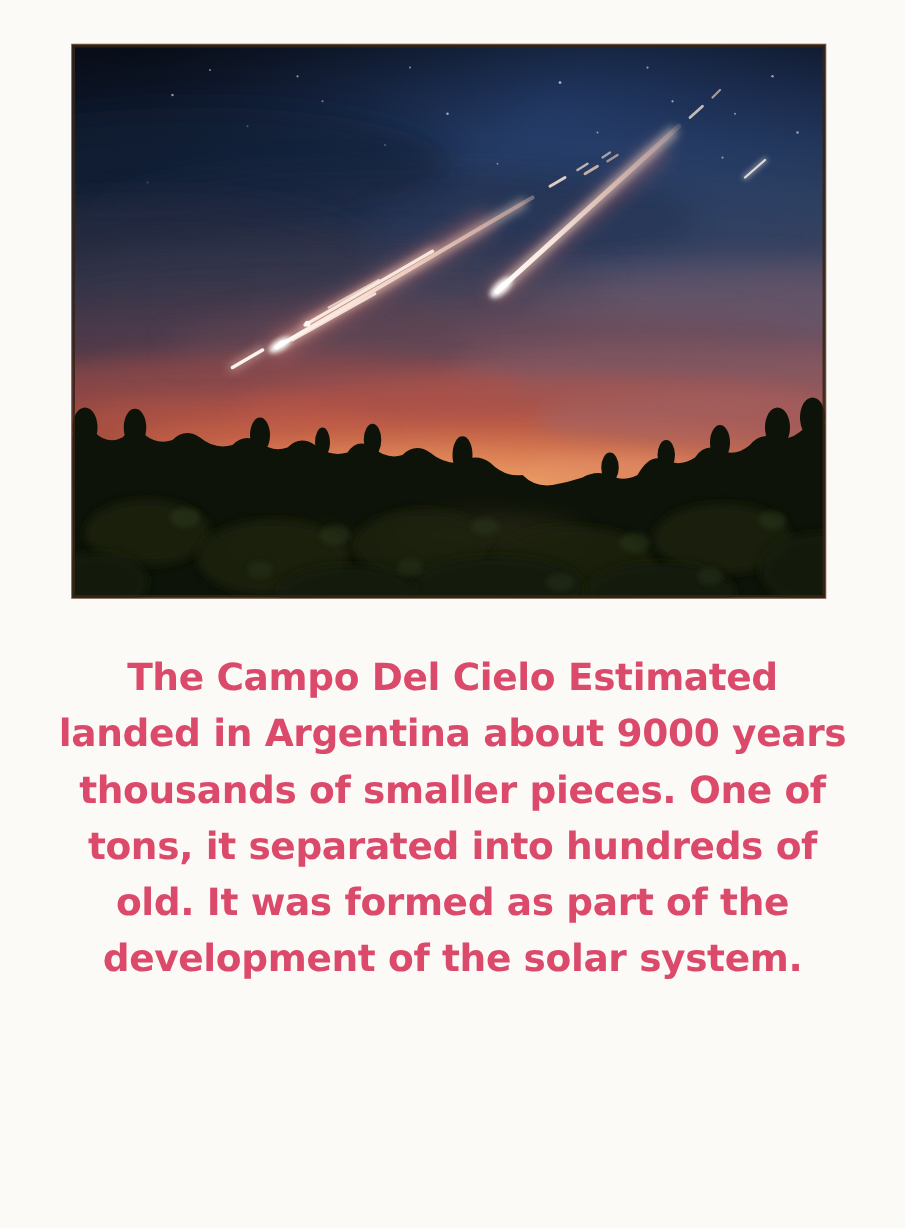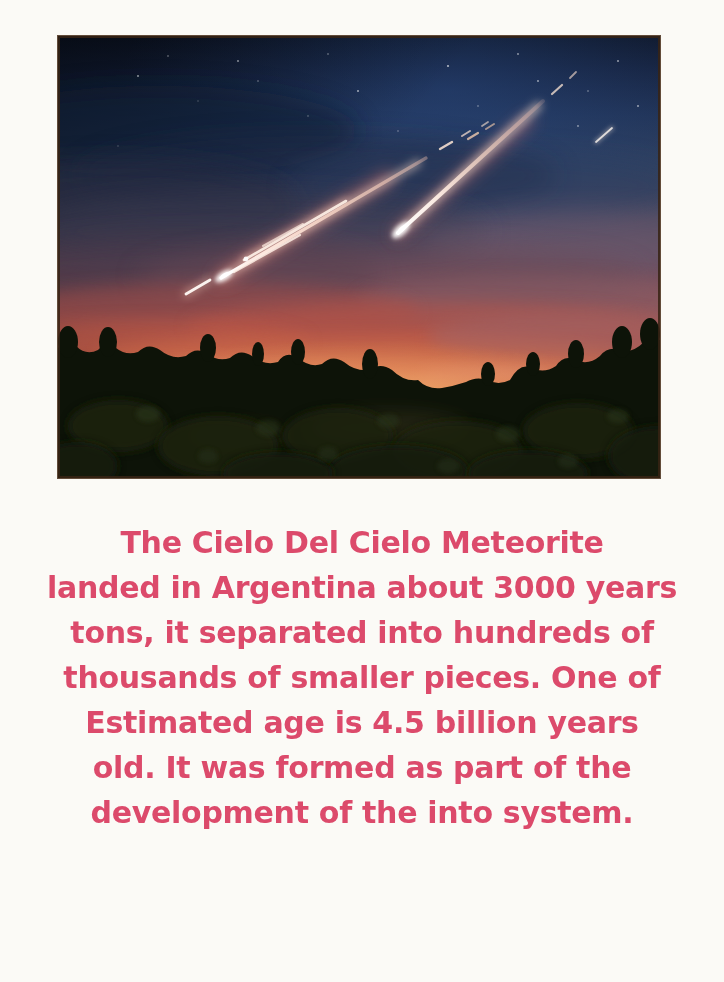--- a/index.html
+++ b/index.html
@@ -220,22 +220,21 @@
         <ellipse cx="390" cy="430" rx="11" ry="7" fill="#28331a" opacity=".5" filter="url(#b2)"></ellipse>
         <ellipse cx="510" cy="425" rx="10" ry="7" fill="#28331a" opacity=".5" filter="url(#b2)"></ellipse>
         <ellipse cx="270" cy="418" rx="10" ry="7" fill="#28331a" opacity=".5" filter="url(#b2)"></ellipse>
       </g>
 
       <rect x="1" y="1" width="600" height="440" fill="none" stroke="rgba(55,35,20,0.85)" stroke-width="2"></rect>
     </svg>
   </div>
 
   <div class="caption" style="color: rgb(220, 74, 107);">
-    <div class="line">The Cielo Del Cielo Meteorite</div>
-    <div class="line">landed in Argentina about 3000 years</div>
+    <div class="line">The Campo Del Cielo Estimated</div>
+    <div class="line">landed in Argentina about 9000 years</div>
+    <div class="line">thousands of smaller pieces. One of</div>
     <div class="line">tons, it separated into hundreds of</div>
-    <div class="line">thousands of smaller pieces. One of</div>
-    <div class="line">Estimated age is 4.5 billion years</div>
     <div class="line">old. It was formed as part of the</div>
-    <div class="line">development of the into system.</div>
+    <div class="line">development of the solar system.</div>
   </div>
 
 </div>
 
 </body></html>

